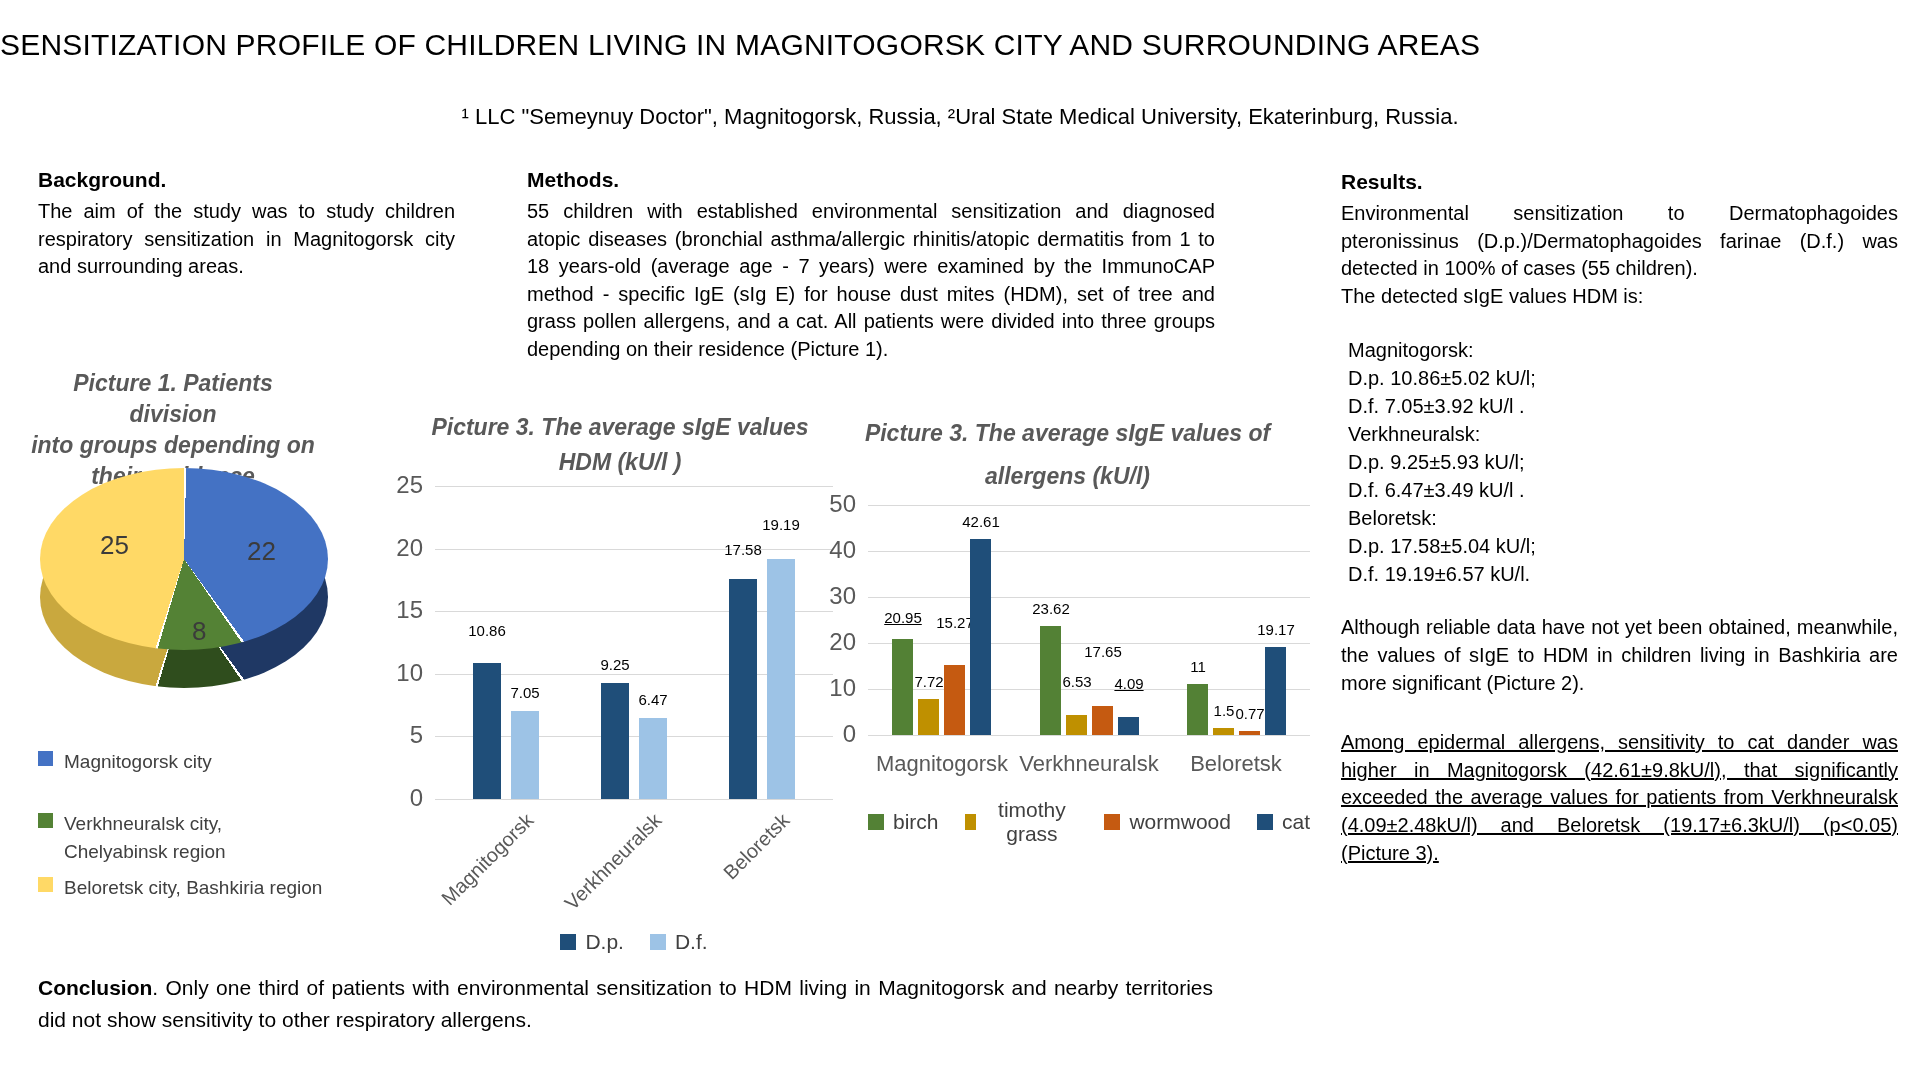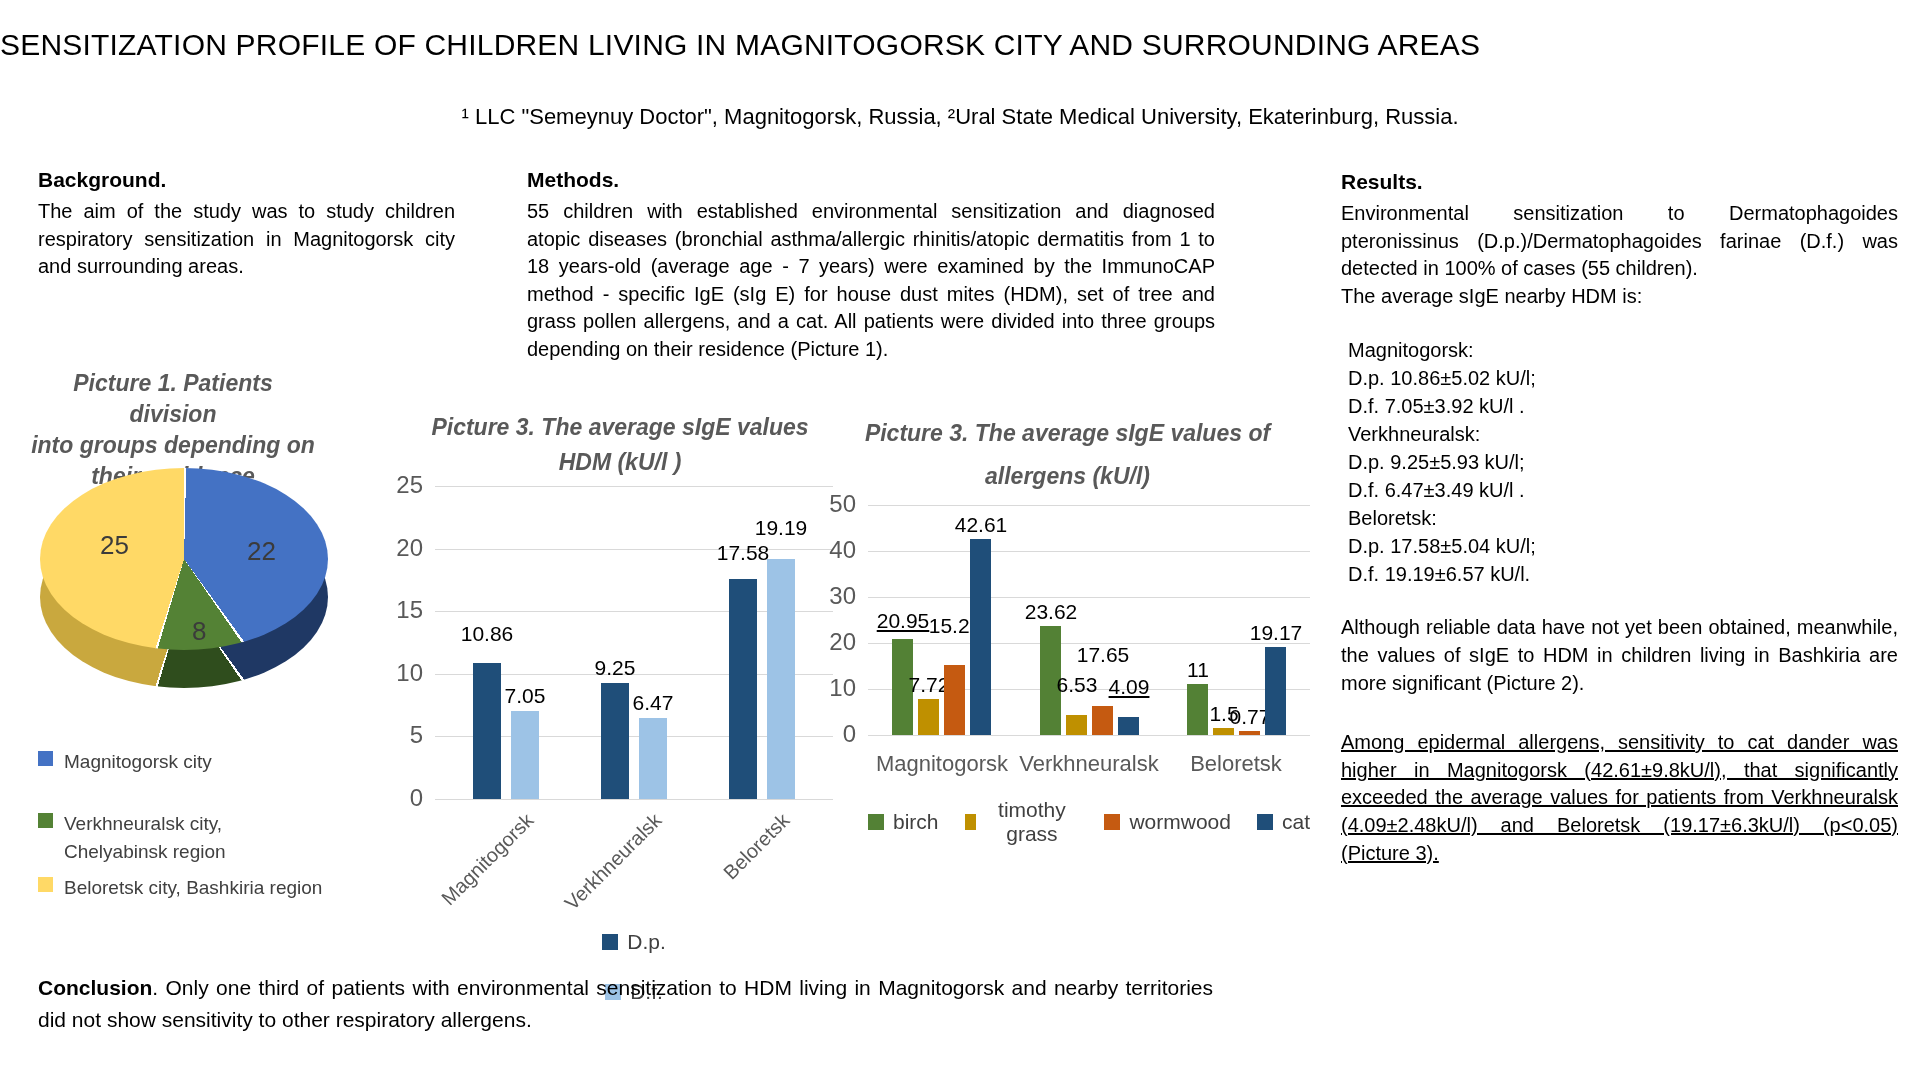--- a/index.html
+++ b/index.html
@@ -44,21 +44,21 @@
   .pie-legend-text{font-size:19px;color:#404040;line-height:1.45;}
   .pli-0{top:748px;} .pli-1{top:810px;} .pli-2{top:874px;}
 
   
   .chart{position:absolute;}
   .chart-p2{left:385px;top:478px;width:465px;height:515px;}
   .chart-p3{left:800px;top:495px;width:530px;height:345px;}
   .gridline{position:absolute;height:1px;background:#d9d9d9;}
   .tick-label{position:absolute;text-align:right;font-size:24px;color:#595959;}
   .bar{position:absolute;}
-  .bar-label{position:absolute;text-align:center;font-size:21px;color:#000;}
+  .bar-label{position:absolute;text-align:center;font-size:15px;color:#000;}
   .cat-label{position:absolute;text-align:center;font-size:22px;color:#595959;}
   .cat-label.rotated{text-align:right;font-size:20px;transform:rotate(-45deg);
                      transform-origin:100% 0;}
   .chart-legend{position:absolute;display:flex;justify-content:center;align-items:center;gap:26px;}
   .legend-item{display:flex;align-items:center;gap:9px;font-size:21px;color:#404040;}
   .legend-swatch{width:16px;height:16px;}
 </style>
 </head>
 <body>
 
@@ -73,21 +73,21 @@
   </div>
 
   <div class="methods-block">
     <div class="sec-heading">Methods.</div>
     <div class="body-text">55 children with established environmental sensitization and diagnosed atopic diseases (bronchial asthma/allergic rhinitis/atopic dermatitis from 1 to 18 years-old (average age - 7 years) were examined by the ImmunoCAP method - specific IgE (sIg E) for house dust mites (HDM), set of tree and grass pollen allergens, and a cat. All patients were divided into three groups depending on their residence (Picture 1).</div>
   </div>
 
   <div class="results-block">
     <div class="sec-heading">Results.</div>
     <div class="body-text">Environmental sensitization to Dermatophagoides pteronissinus (D.p.)/Dermatophagoides farinae (D.f.) was detected in 100% of cases (55 children).</div>
-    <div class="body-text plain">The average sIgE nearby HDM is:</div>
+    <div class="body-text plain">The detected sIgE values HDM is:</div>
     <div class="hdm-list">
       <div>Magnitogorsk:</div>
       <div>D.p. 10.86±5.02 kU/l;</div>
       <div>D.f. 7.05±3.92 kU/l .</div>
       <div>Verkhneuralsk:</div>
       <div>D.p. 9.25±5.93 kU/l;</div>
       <div>D.f. 6.47±3.49 kU/l .</div>
       <div>Beloretsk:</div>
       <div>D.p. 17.58±5.04 kU/l;</div>
       <div>D.f. 19.19±6.57 kU/l.</div>
@@ -155,21 +155,21 @@
       <div class="bar" style="left: 216px; top: 205px; width: 28px; height: 116px; background: rgb(31, 78, 121);"></div>
       <div class="bar-label" style="left: 170px; top: 178px; width: 120px;">9.25</div>
       <div class="bar" style="left: 254px; top: 240px; width: 28px; height: 81px; background: rgb(157, 195, 230);"></div>
       <div class="bar-label" style="left: 208px; top: 213px; width: 120px;">6.47</div>
       <div class="cat-label rotated" style="left: 115px; top: 331px; width: 150px;">Verkhneuralsk</div>
       <div class="bar" style="left: 344px; top: 101px; width: 28px; height: 220px; background: rgb(31, 78, 121);"></div>
       <div class="bar-label" style="left: 298px; top: 63px; width: 120px;">17.58</div>
       <div class="bar" style="left: 382px; top: 81px; width: 28px; height: 240px; background: rgb(157, 195, 230);"></div>
       <div class="bar-label" style="left: 336px; top: 38px; width: 120px;">19.19</div>
       <div class="cat-label rotated" style="left: 243px; top: 331px; width: 150px;">Beloretsk</div>
-      <div class="chart-legend" style="left: 50px; top: 452px; width: 398px; flex-direction: column;">
+      <div class="chart-legend" style="left: 50px; top: 452px; width: 398px;">
         <div class="legend-item">
           <div class="legend-swatch" style="background: rgb(31, 78, 121);"></div>
           <span>D.p.</span>
         </div>
         <div class="legend-item">
           <div class="legend-swatch" style="background: rgb(157, 195, 230);"></div>
           <span>D.f.</span>
         </div>
       </div>
     </div>

